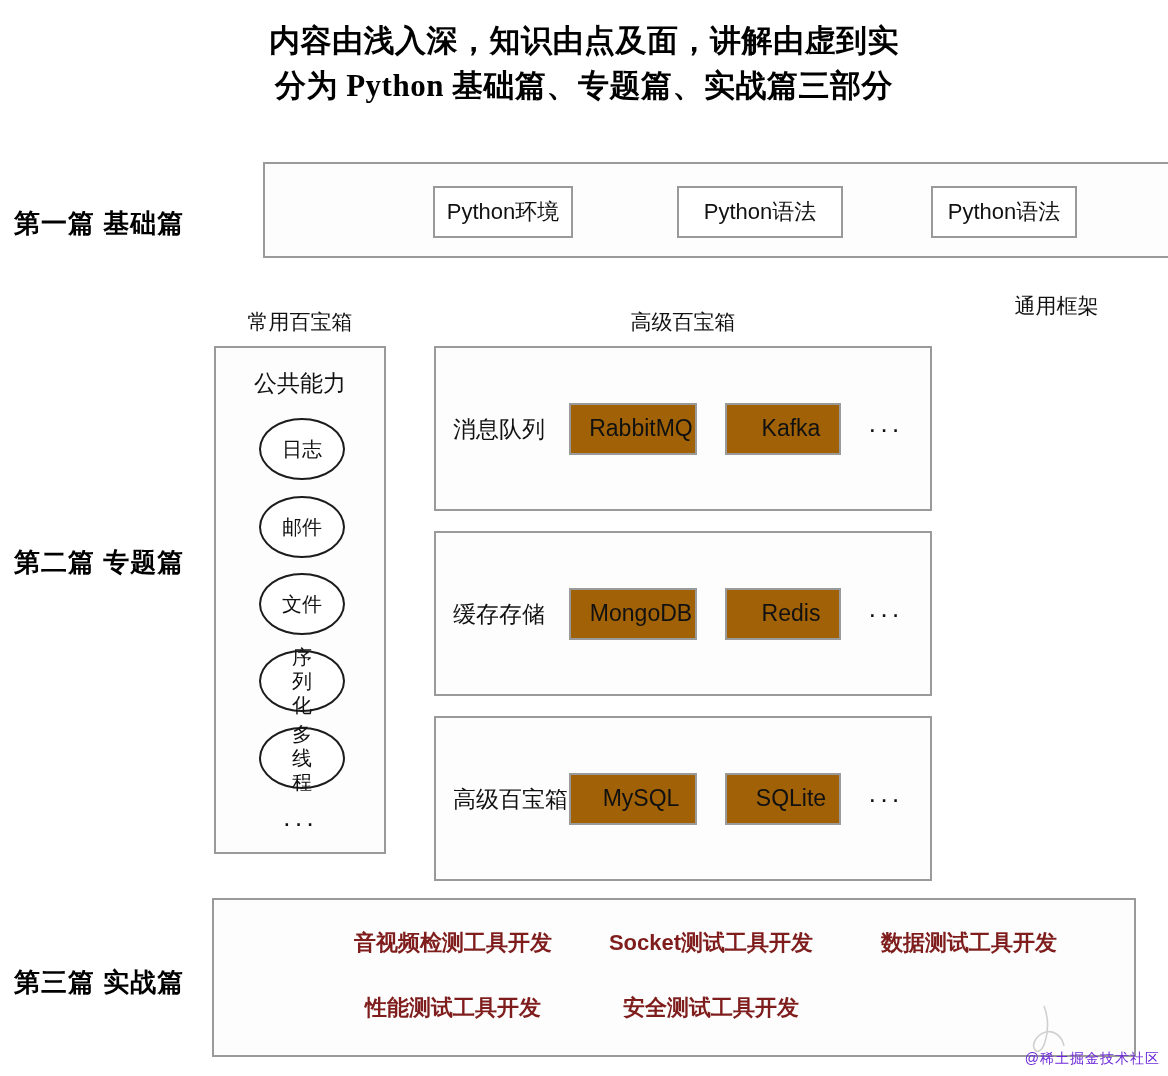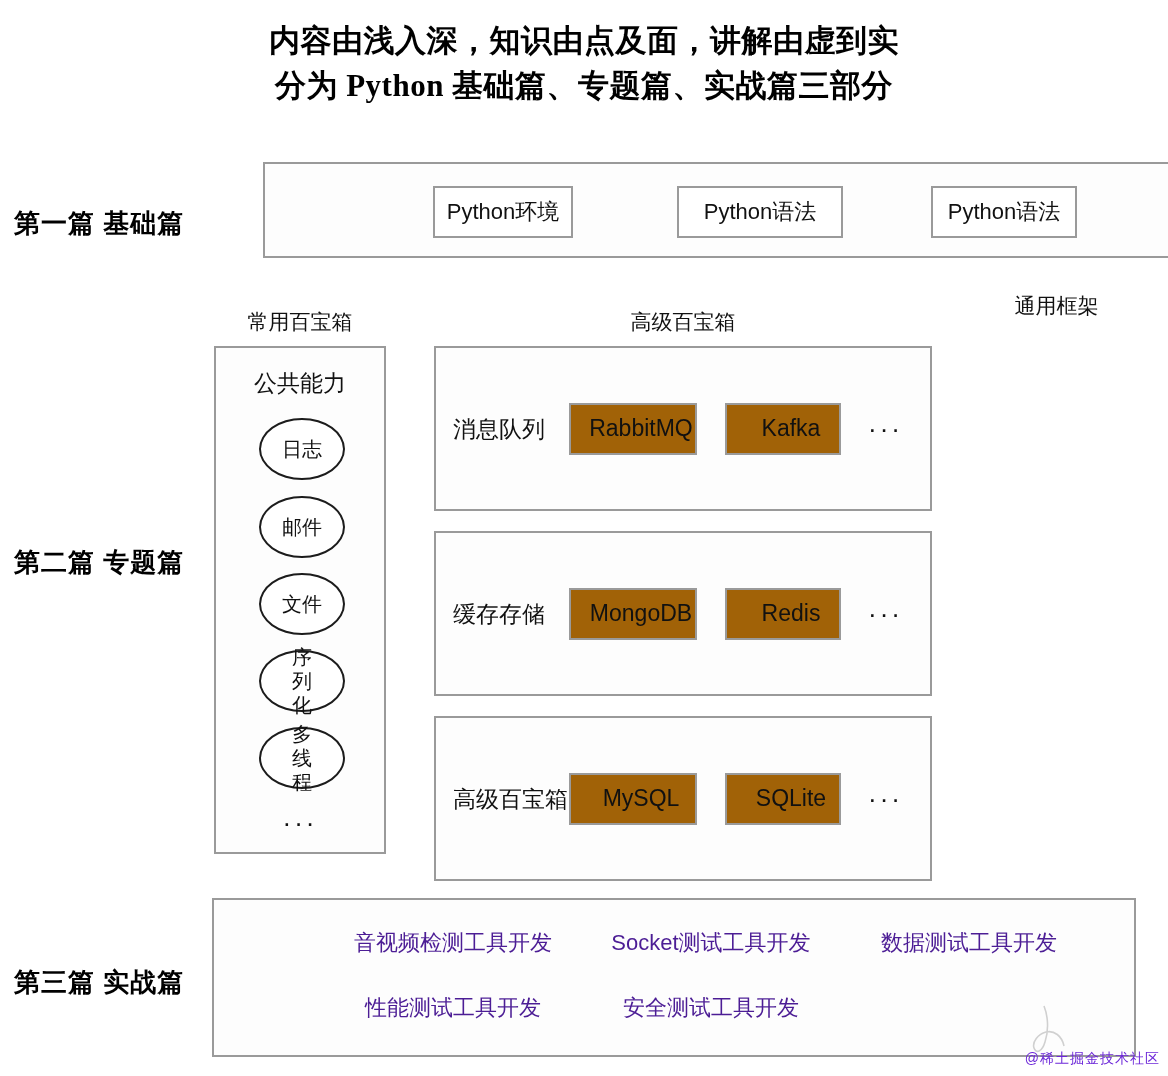--- a/index.html
+++ b/index.html
@@ -144,21 +144,21 @@
     position: absolute;
     left: 0; top: 0;
     width: 100%; height: 100%;
     display: grid;
     grid-template-columns: repeat(3, 1fr);
     grid-template-rows: repeat(2, 1fr);
     align-items: center;
     justify-items: center;
     padding: 10px 36px 14px 110px;
   }
-  .task-item { font-size: 22px; color: #4c1d95; white-space: nowrap; }
+  .task-item { font-size: 22px; color: #7f1d1d; white-space: nowrap; font-weight: bold; }
 
   
   .watermark {
     position: absolute;
     right: 8px; bottom: 8px;
     font-size: 14px;
     color: #6d28d9;
     white-space: nowrap;
     letter-spacing: 1px;
   }

